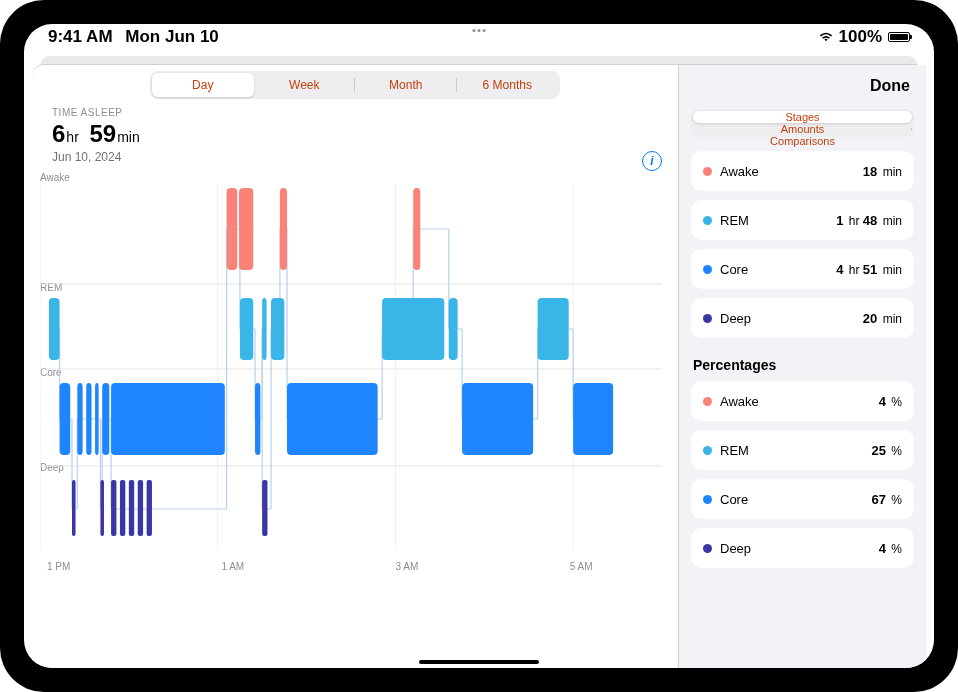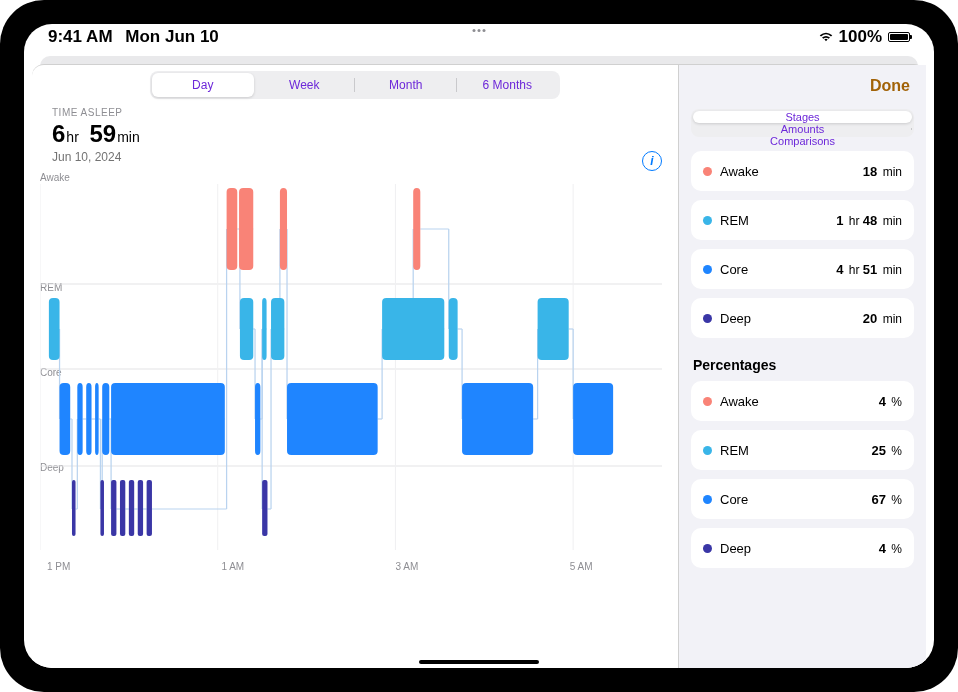--- a/index.html
+++ b/index.html
@@ -42,29 +42,29 @@
     flex: 1 1 auto; padding: 0; position: relative;
   }
   .sidebar {
     width: 248px; flex: 0 0 248px; background: #f2f2f7; border-left: 0.5px solid #d0d0d0;
     padding: 12px; display: flex; flex-direction: column;
   }
 
   
   .header { height: 42px; display: flex; align-items: center; justify-content: center; position: relative; }
   .header-title { font-size: 16px; font-weight: 600; }
-  .done-btn { position: absolute; top: 12px; right: 16px; color: #a16207; font-size: 16px; font-weight: 600; }
+  .done-btn { position: absolute; top: 12px; right: 16px; color: #000000; font-size: 16px; font-weight: 600; }
 
   
   .segmented {
     display: flex; background: #eeeef0; border-radius: 8px; padding: 2px; height: 28px;
   }
   .segmented .seg {
     flex: 1 1 0; display: flex; align-items: center; justify-content: center;
-    font-size: 12px; color: #6d28d9; position: relative; border-radius: 6px;
+    font-size: 12px; color: #c2410c; position: relative; border-radius: 6px;
   }
   .segmented .seg.selected { background: #fff; box-shadow: 0 1px 3px rgba(0,0,0,.15); font-weight: 500; }
   .segmented .seg:not(:last-child):not(.selected)::after {
     content: ""; position: absolute; right: 0; top: 5px; bottom: 5px; width: 1px; background: #c9c9cc;
   }
   .segmented .seg.selected + .seg::before { display: none; }
   .seg-time { margin: 6px auto 0 auto; width: 410px; }
 
   
   .summary { padding: 8px 20px 0 20px; }

